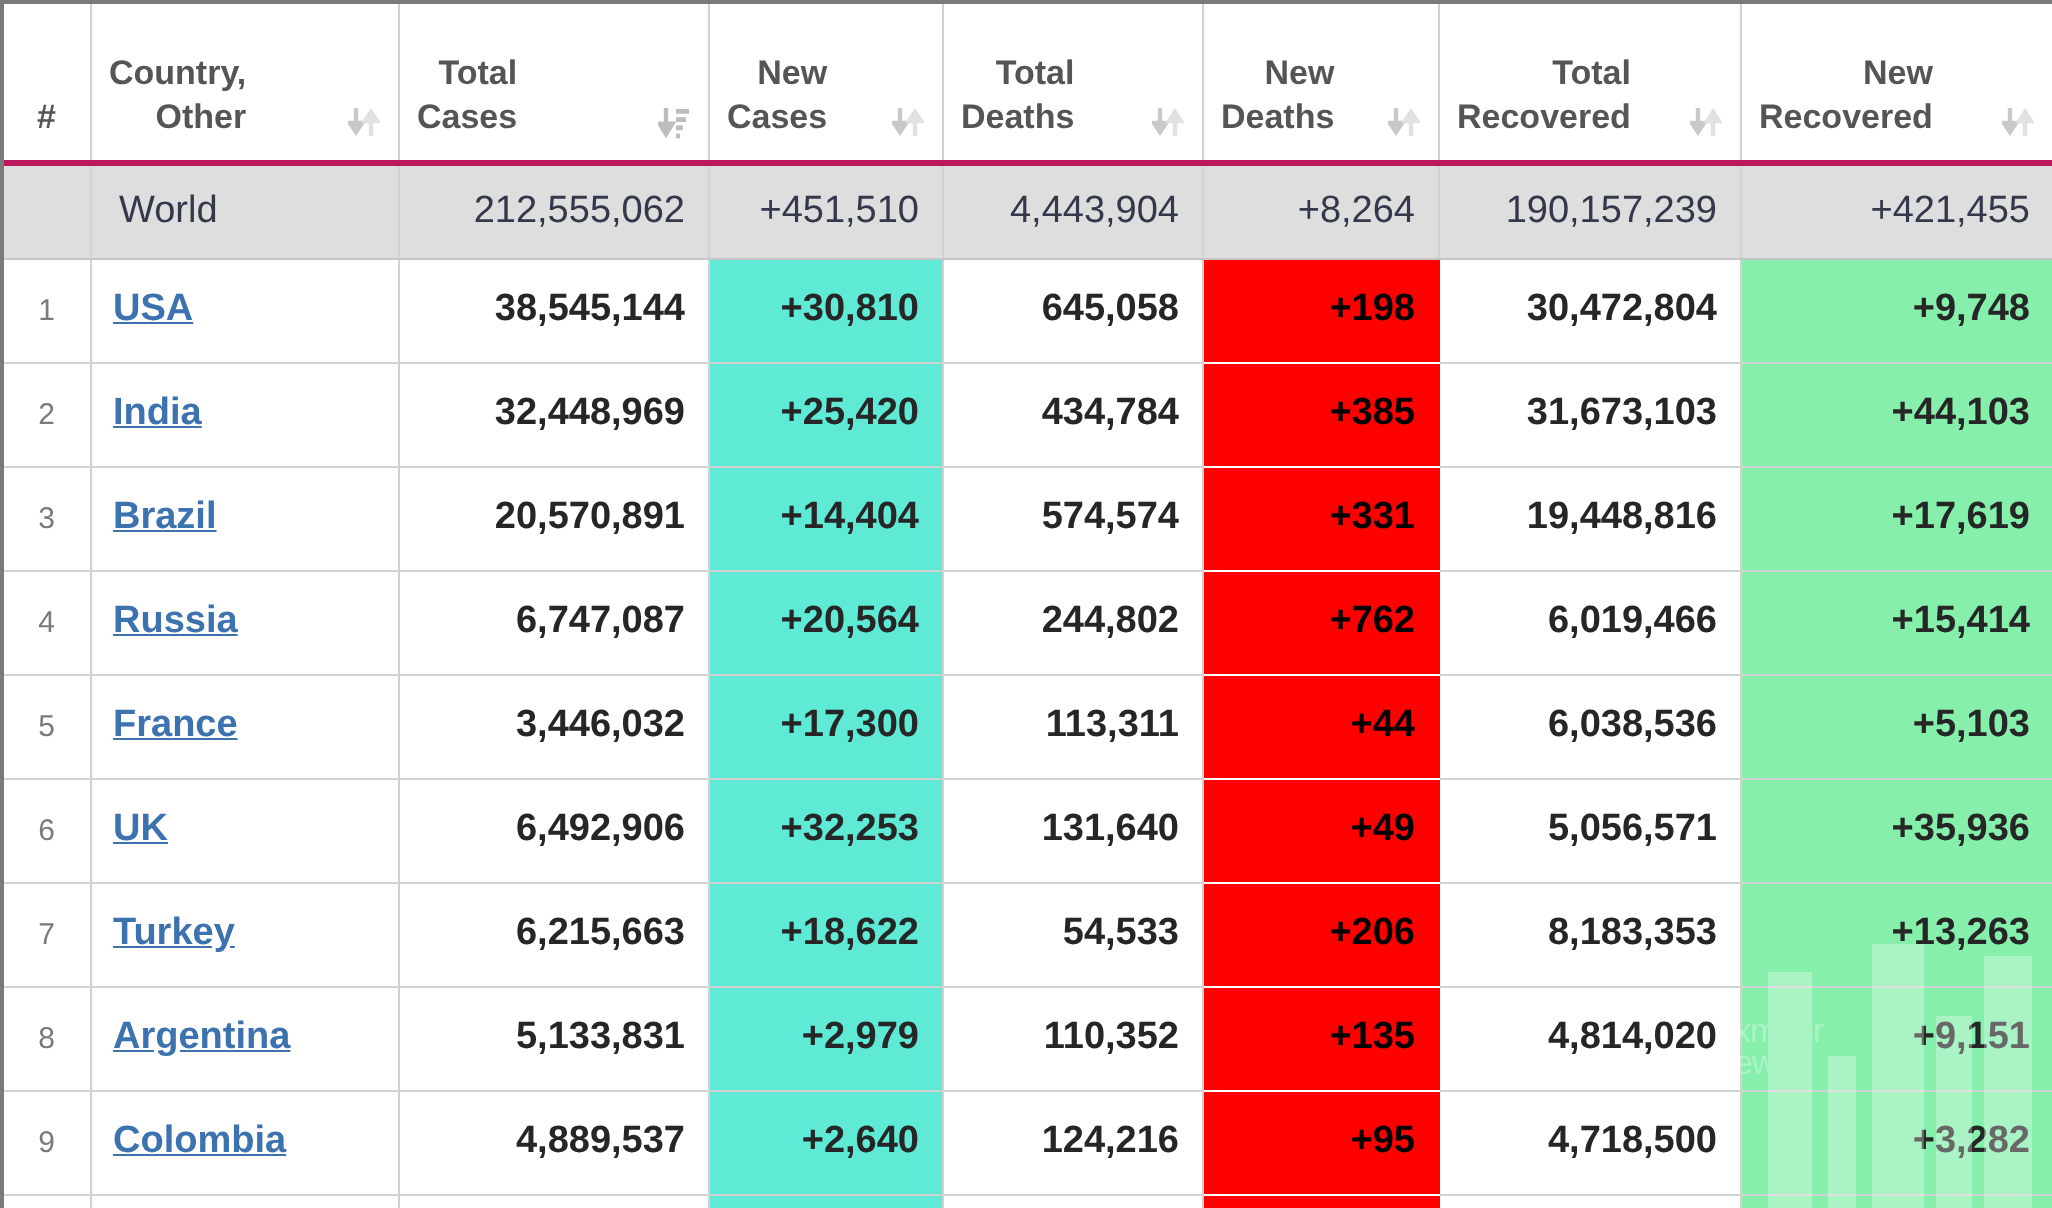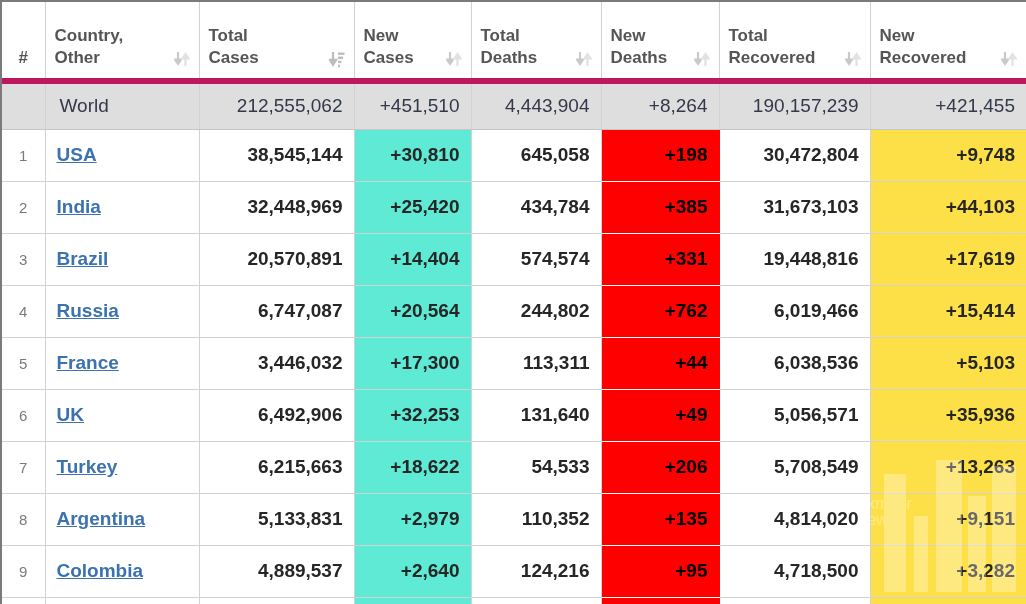--- a/index.html
+++ b/index.html
@@ -55,20 +55,21 @@
   thead th.th-rank {
     text-align: center;
     padding-left: 0; padding-right: 0;
     vertical-align: bottom;
   }
   .th-inner {
     display: flex;
     align-items: flex-end;
     justify-content: space-between;
     gap: 6px;
+    text-align: right;
   }
   .th-label { display: block; }
   .th-label .ln { display: block; }
   .sort-ico {
     flex: 0 0 auto;
     width: 16px; height: 18px;
     position: relative;
     display: inline-block;
     margin-bottom: 1px;
   }
@@ -87,21 +88,21 @@
     white-space: nowrap;
     overflow: hidden;
   }
   tbody td:last-child { border-right: none; margin-top: 44px; }
 
   tr.world-row td {
     background: #dedede;
     font-weight: normal;
     color: #33384a;
     font-size: 19px;
-    border-top: 6px solid #be185d;
+    border-top: 3px solid #be185d;
     border-bottom: 1px solid #c6c6c6;
     height: 48px;
   }
   tr.world-row td.td-country { text-align: left; padding-left: 14px; }
 
   td.td-rank {
     text-align: center;
     color: #7a7a7a;
     font-weight: normal;
     font-size: 15px;
@@ -116,27 +117,27 @@
     font-size: 19px;
     text-decoration: underline;
   }
   td.newcases { background: #5eead4; }
   td.newdeaths {
     background: #ff0000;
     color: #000000;
     border-right-color: #ff0000;
     border-bottom-color: #ffffff;
   }
-  td.newrec { background: #fde047; }
+  td.newrec { background: #86efac; }
 
   
   .watermark {
     position: absolute;
     right: 4px;
-    bottom: 12px;
+    bottom: 0px;
     width: 160px;
     height: 140px;
     pointer-events: none;
     opacity: 0.30;
     z-index: 5;
   }
   .wm-bars { position: absolute; inset: 0; }
   .wm-bar {
     position: absolute;
     bottom: 0;
@@ -368,21 +369,21 @@
           <td class="newdeaths">+49</td>
           <td>5,056,571</td>
           <td class="newrec">+35,936</td>
         </tr><tr>
           <td class="td-rank">7</td>
           <td class="td-country"><a href="#">Turkey</a></td>
           <td>6,215,663</td>
           <td class="newcases">+18,622</td>
           <td>54,533</td>
           <td class="newdeaths">+206</td>
-          <td>5,708,549</td>
+          <td>8,183,353</td>
           <td class="newrec">+13,263</td>
         </tr><tr>
           <td class="td-rank">8</td>
           <td class="td-country"><a href="#">Argentina</a></td>
           <td>5,133,831</td>
           <td class="newcases">+2,979</td>
           <td>110,352</td>
           <td class="newdeaths">+135</td>
           <td>4,814,020</td>
           <td class="newrec">+9,151</td>

